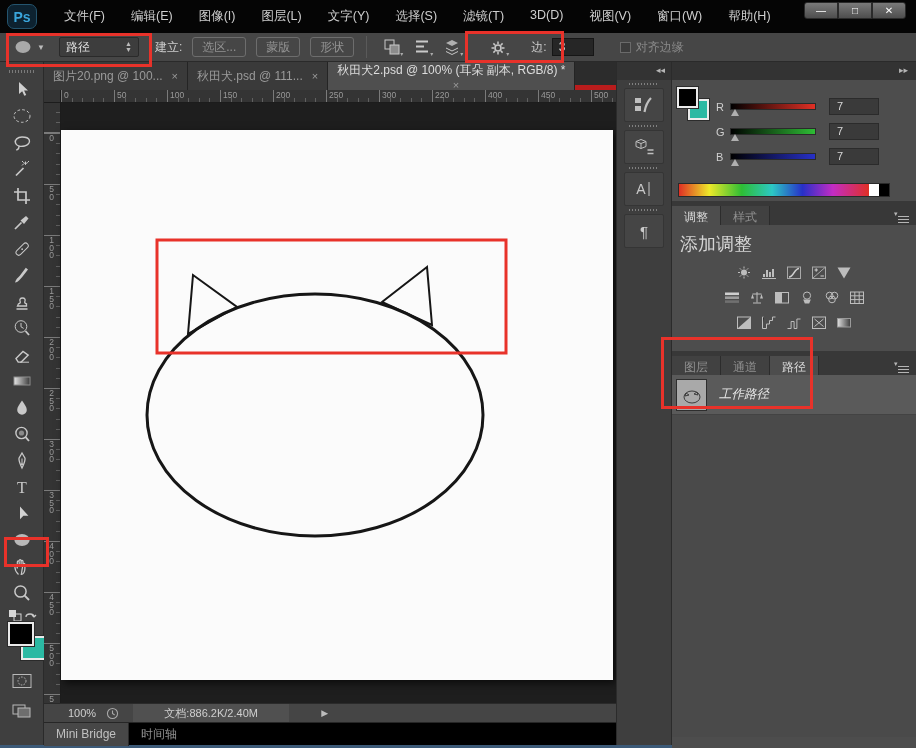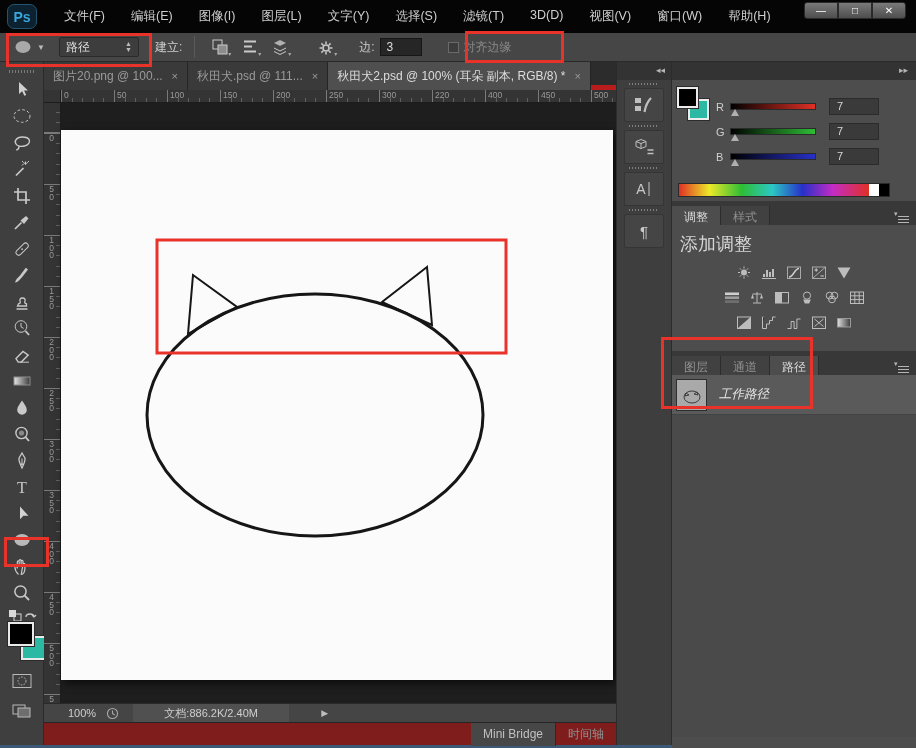--- a/index.html
+++ b/index.html
@@ -45,21 +45,21 @@
   .tool { width:30px; height:25px; margin:1.5px auto; display:flex; align-items:center; justify-content:center; }
   #swatch-widget { position:absolute; left:8px; top:560px; width:34px; height:44px; }
   #fg-swatch { position:absolute; left:0; top:0; width:26px; height:24px; background:#000; border:2px solid #e9e9e9; outline:1px solid #2a2a2a; }
   #bg-swatch { position:absolute; left:13px; top:14px; width:25px; height:24px; border:2px solid #e9e9e9; outline:1px solid #2a2a2a; }
   .tool-extra { width:30px; margin:0 auto; display:flex; align-items:center; justify-content:center; }
 
   #doc-col { position:absolute; left:44px; top:62px; width:572px; height:683px; }
   #tabbar { position:relative; width:572px; height:28px; background:#2c2c2c; display:flex; border-bottom:5px solid #b91c1c; }
   .doc-tab { height:28px; display:flex; align-items:center; padding:0 9px; font-size:12px; background:#3a3a3a; color:#9a9a9a;
     border-right:1px solid #242424; white-space:nowrap; overflow:hidden; }
-  .doc-tab.active { background:#4f4f4f; color:#dddddd; }
+  .doc-tab.active { background:#4f4f4f; color:#dddddd;flex-direction:column; }
   .doc-tab .close { margin-left:9px; font-size:11px; color:#9a9a9a; }
 
   #viewport { position:relative; width:572px; height:613px; background:#1e1e1e; overflow:hidden; }
   #h-ruler { position:absolute; left:17px; top:0; width:555px; height:13px; background:#343434; border-bottom:1px solid #1c1c1c;
     background-image:
       repeating-linear-gradient(90deg,#7a7a7a 0 1px,transparent 1px 53px),
       repeating-linear-gradient(90deg,#606060 0 1px,transparent 1px 10.6px);
     background-size:auto 100%, auto 4px;
     background-position:0 0, 0 100%;
     background-repeat:repeat, repeat-x; }
@@ -73,21 +73,21 @@
     background-repeat:repeat, repeat-y; }
   .v-num { position:absolute; left:0; width:15px; text-align:center; font-size:8.5px; line-height:7.5px; color:#9a9a9a; white-space:pre-line; }
   #ruler-corner { position:absolute; left:0; top:0; width:17px; height:13px; background:#343434; border-right:1px solid #1c1c1c; border-bottom:1px solid #1c1c1c; }
   #white-canvas { position:absolute; left:17px; top:40px; width:552px; height:550px; background:#fbfbfb; box-shadow:3px 3px 8px rgba(0,0,0,.65); }
 
   #statusbar { position:relative; width:572px; height:19px; background:#454545; border-top:1px solid #2a2a2a; display:flex; align-items:center; font-size:11px; color:#cfcfcf; }
   #zoom-level { margin-left:24px; }
   #doc-info-wrap { margin-left:14px; width:156px; height:19px; background:#505050; display:flex; align-items:center; justify-content:center; }
   #status-arrow { margin-left:32px; color:#bdbdbd; font-size:9px; }
 
-  #bottom-tabs { position:relative; width:572px; height:23px; background:#7f1d1d; border-top:1px solid #262626; display:flex; align-items:center;justify-content:flex-end; }
+  #bottom-tabs { position:relative; width:572px; height:23px; background:#000000; border-top:1px solid #262626; display:flex; align-items:center; }
   .bottom-tab { height:23px; display:flex; align-items:center; padding:0 12px; font-size:12px; color:#8f8f8f; }
   .bottom-tab.active { background:#474747; color:#c0c0c0; border-right:1px solid #2a2a2a; }
 
   
   #strip { position:absolute; left:616px; top:62px; width:56px; height:683px; background:#3e3e3e; border-left:1px solid #2b2b2b; border-right:1px solid #2b2b2b; }
   #strip-header { height:18px; color:#b5b5b5; font-size:9px; text-align:right; padding:3px 6px 0 0; background:#333; }
   .strip-cell { width:44px; margin:3px auto 2px auto; }
   .strip-grip { width:30px; height:2px; margin:3px auto 3px auto; background:repeating-linear-gradient(90deg,#808080 0 1px,transparent 1px 3px); }
   .strip-icon { width:40px; height:34px; margin:0 auto; background:#454545; border:1px solid #353535; border-radius:2px;
     display:flex; align-items:center; justify-content:center; color:#c7c7c7; font-size:15px; }
@@ -166,20 +166,21 @@
             <ellipse cx="11" cy="10" rx="7.5" ry="6" fill="#a9a9a9"></ellipse>
           </svg>
       </span>
       <span class="caret">▼</span>
     </div>
     <div id="mode-select">
       <span>路径</span>
       <span class="spin">▲<br>▼</span>
     </div>
     <span id="make-label">建立:</span>
+    <span id="make-buttons"><span class="ob-btn">选区...</span><span class="ob-btn">蒙版</span><span class="ob-btn">形状</span></span>
     <span class="ob-sep" style="margin-left:12px;"></span>
     <span id="pathops" style="display:flex;">
         <span class="ob-icon">
           <svg width="20" height="20" viewBox="0 0 20 20">
             <rect x="3" y="3" width="9" height="9" stroke="#c9c9c9" fill="none"></rect>
             <rect x="8" y="8" width="9" height="9" fill="#8c8c8c" stroke="#c9c9c9"></rect>
           </svg>
           <span class="dd">▾</span>
         </span>
         <span class="ob-icon">

